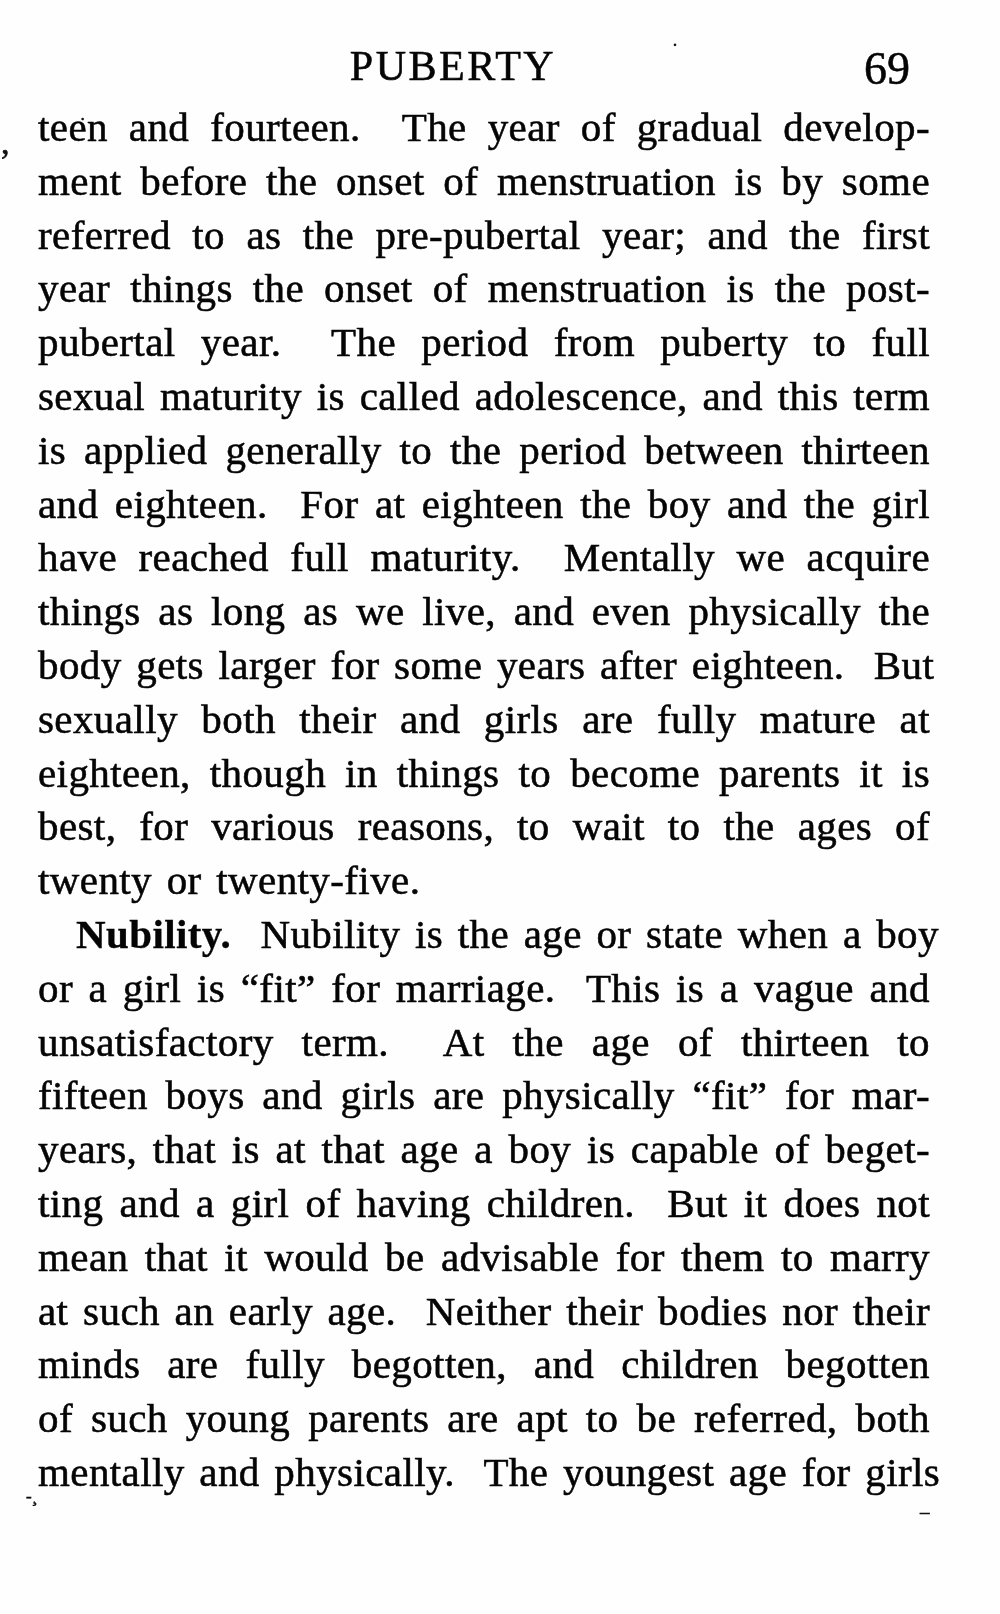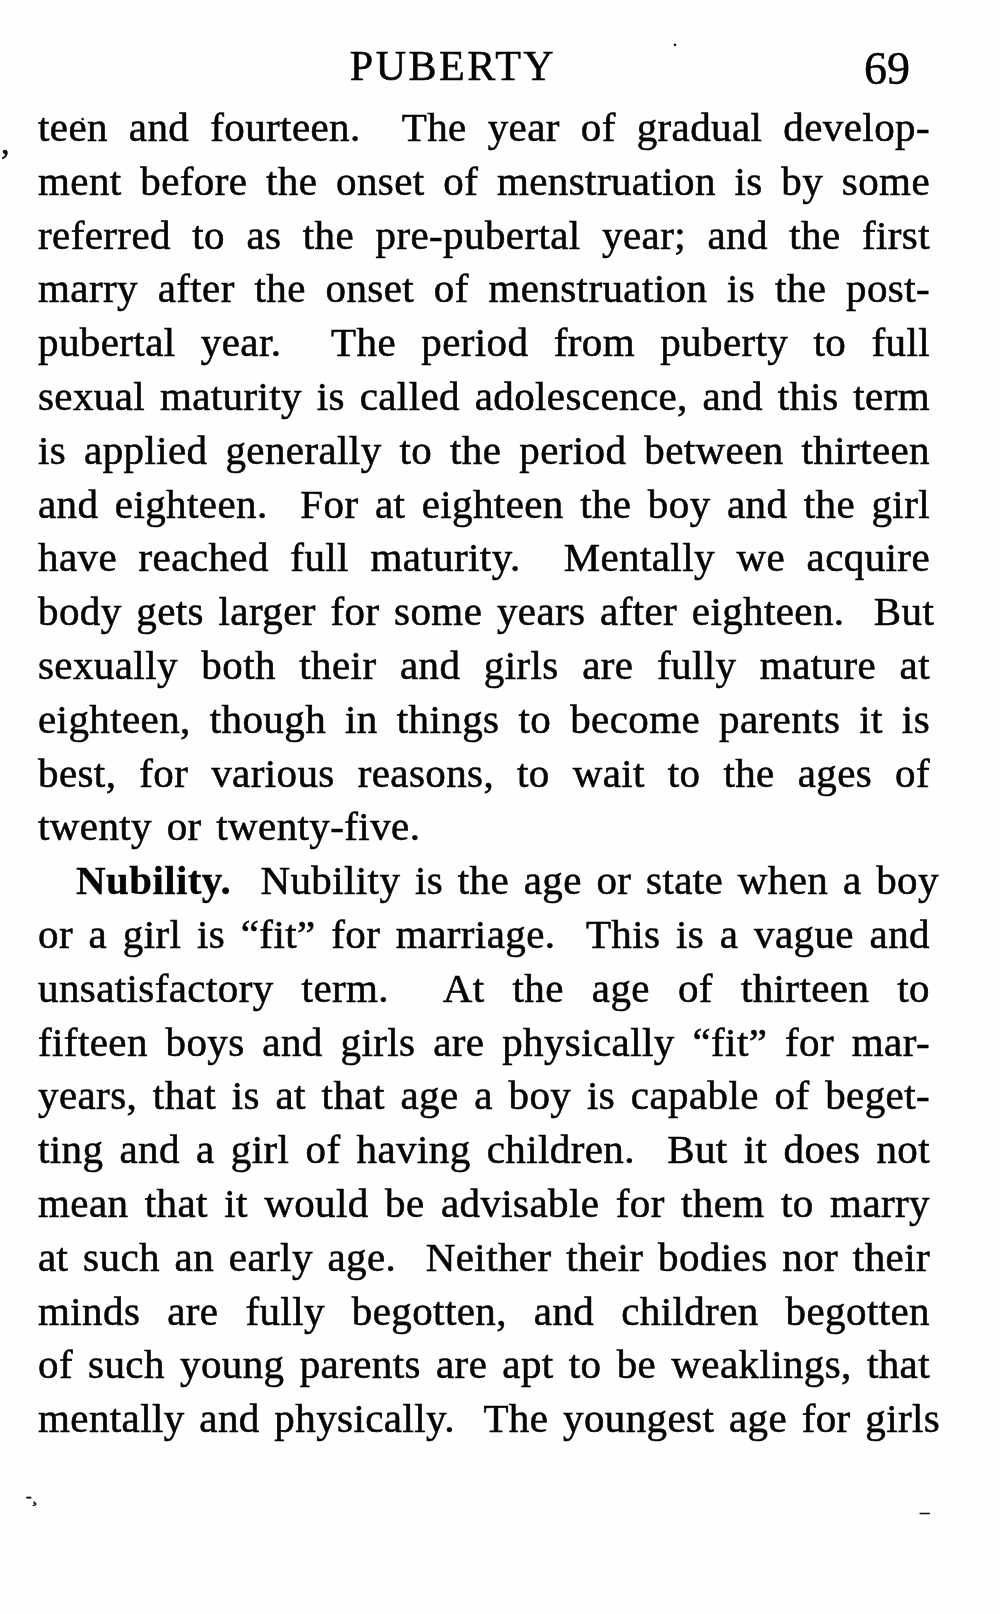--- a/index.html
+++ b/index.html
@@ -72,41 +72,42 @@
 <div class="page">
 
   <div class="running-header-title">PUBERTY</div>
 
   <div class="running-header-pagenum">69</div>
 
   <div class="text-block">
       <div class="line">teen and fourteen.&nbsp; The year of gradual develop-</div>
       <div class="line">ment before the onset of menstruation is by some</div>
       <div class="line">referred to as the pre-pubertal year; and the first</div>
-      <div class="line">marry after the onset of menstruation is the post-</div>
+      <div class="line">year things the onset of menstruation is the post-</div>
       <div class="line">pubertal year.&nbsp; The period from puberty to full</div>
       <div class="line">sexual maturity is called adolescence, and this term</div>
       <div class="line">is applied generally to the period between thirteen</div>
       <div class="line">and eighteen.&nbsp; For at eighteen the boy and the girl</div>
       <div class="line">have reached full maturity.&nbsp; Mentally we acquire</div>
+      <div class="line">things as long as we live, and even physically the</div>
       <div class="line">body gets larger for some years after eighteen.&nbsp; But</div>
       <div class="line">sexually both their and girls are fully mature at</div>
       <div class="line">eighteen, though in things to become parents it is</div>
       <div class="line">best, for various reasons, to wait to the ages of</div>
       <div class="line ragged">twenty or twenty-five.</div>
       <div class="line indent"><b>Nubility.</b>&nbsp; Nubility is the age or state when a boy</div>
       <div class="line">or a girl is “fit” for marriage.&nbsp; This is a vague and</div>
       <div class="line">unsatisfactory term.&nbsp; At the age of thirteen to</div>
       <div class="line">fifteen boys and girls are physically “fit” for mar-</div>
       <div class="line">years, that is at that age a boy is capable of beget-</div>
       <div class="line">ting and a girl of having children.&nbsp; But it does not</div>
       <div class="line">mean that it would be advisable for them to marry</div>
       <div class="line">at such an early age.&nbsp; Neither their bodies nor their</div>
       <div class="line">minds are fully begotten, and children begotten</div>
-      <div class="line">of such young parents are apt to be weaklings, that</div>
+      <div class="line">of such young parents are apt to be referred, both</div>
       <div class="line">mentally and physically.&nbsp; The youngest age for girls</div>
     </div>
 
   <div>
       <span class="artifact" style="left: 1px; top: 126px; font-size: 34px;">,</span>
       <span class="artifact" style="left: 80px; top: 112px; font-size: 16px;">·</span>
       <span class="artifact" style="left: 672px; top: 36px; font-size: 18px;">·</span>
       <span class="artifact" style="left: 26px; top: 1488px; font-size: 17px;">-¸</span>
       <span class="artifact" style="left: 920px; top: 1502px; font-size: 19px;">–</span>
     </div>

